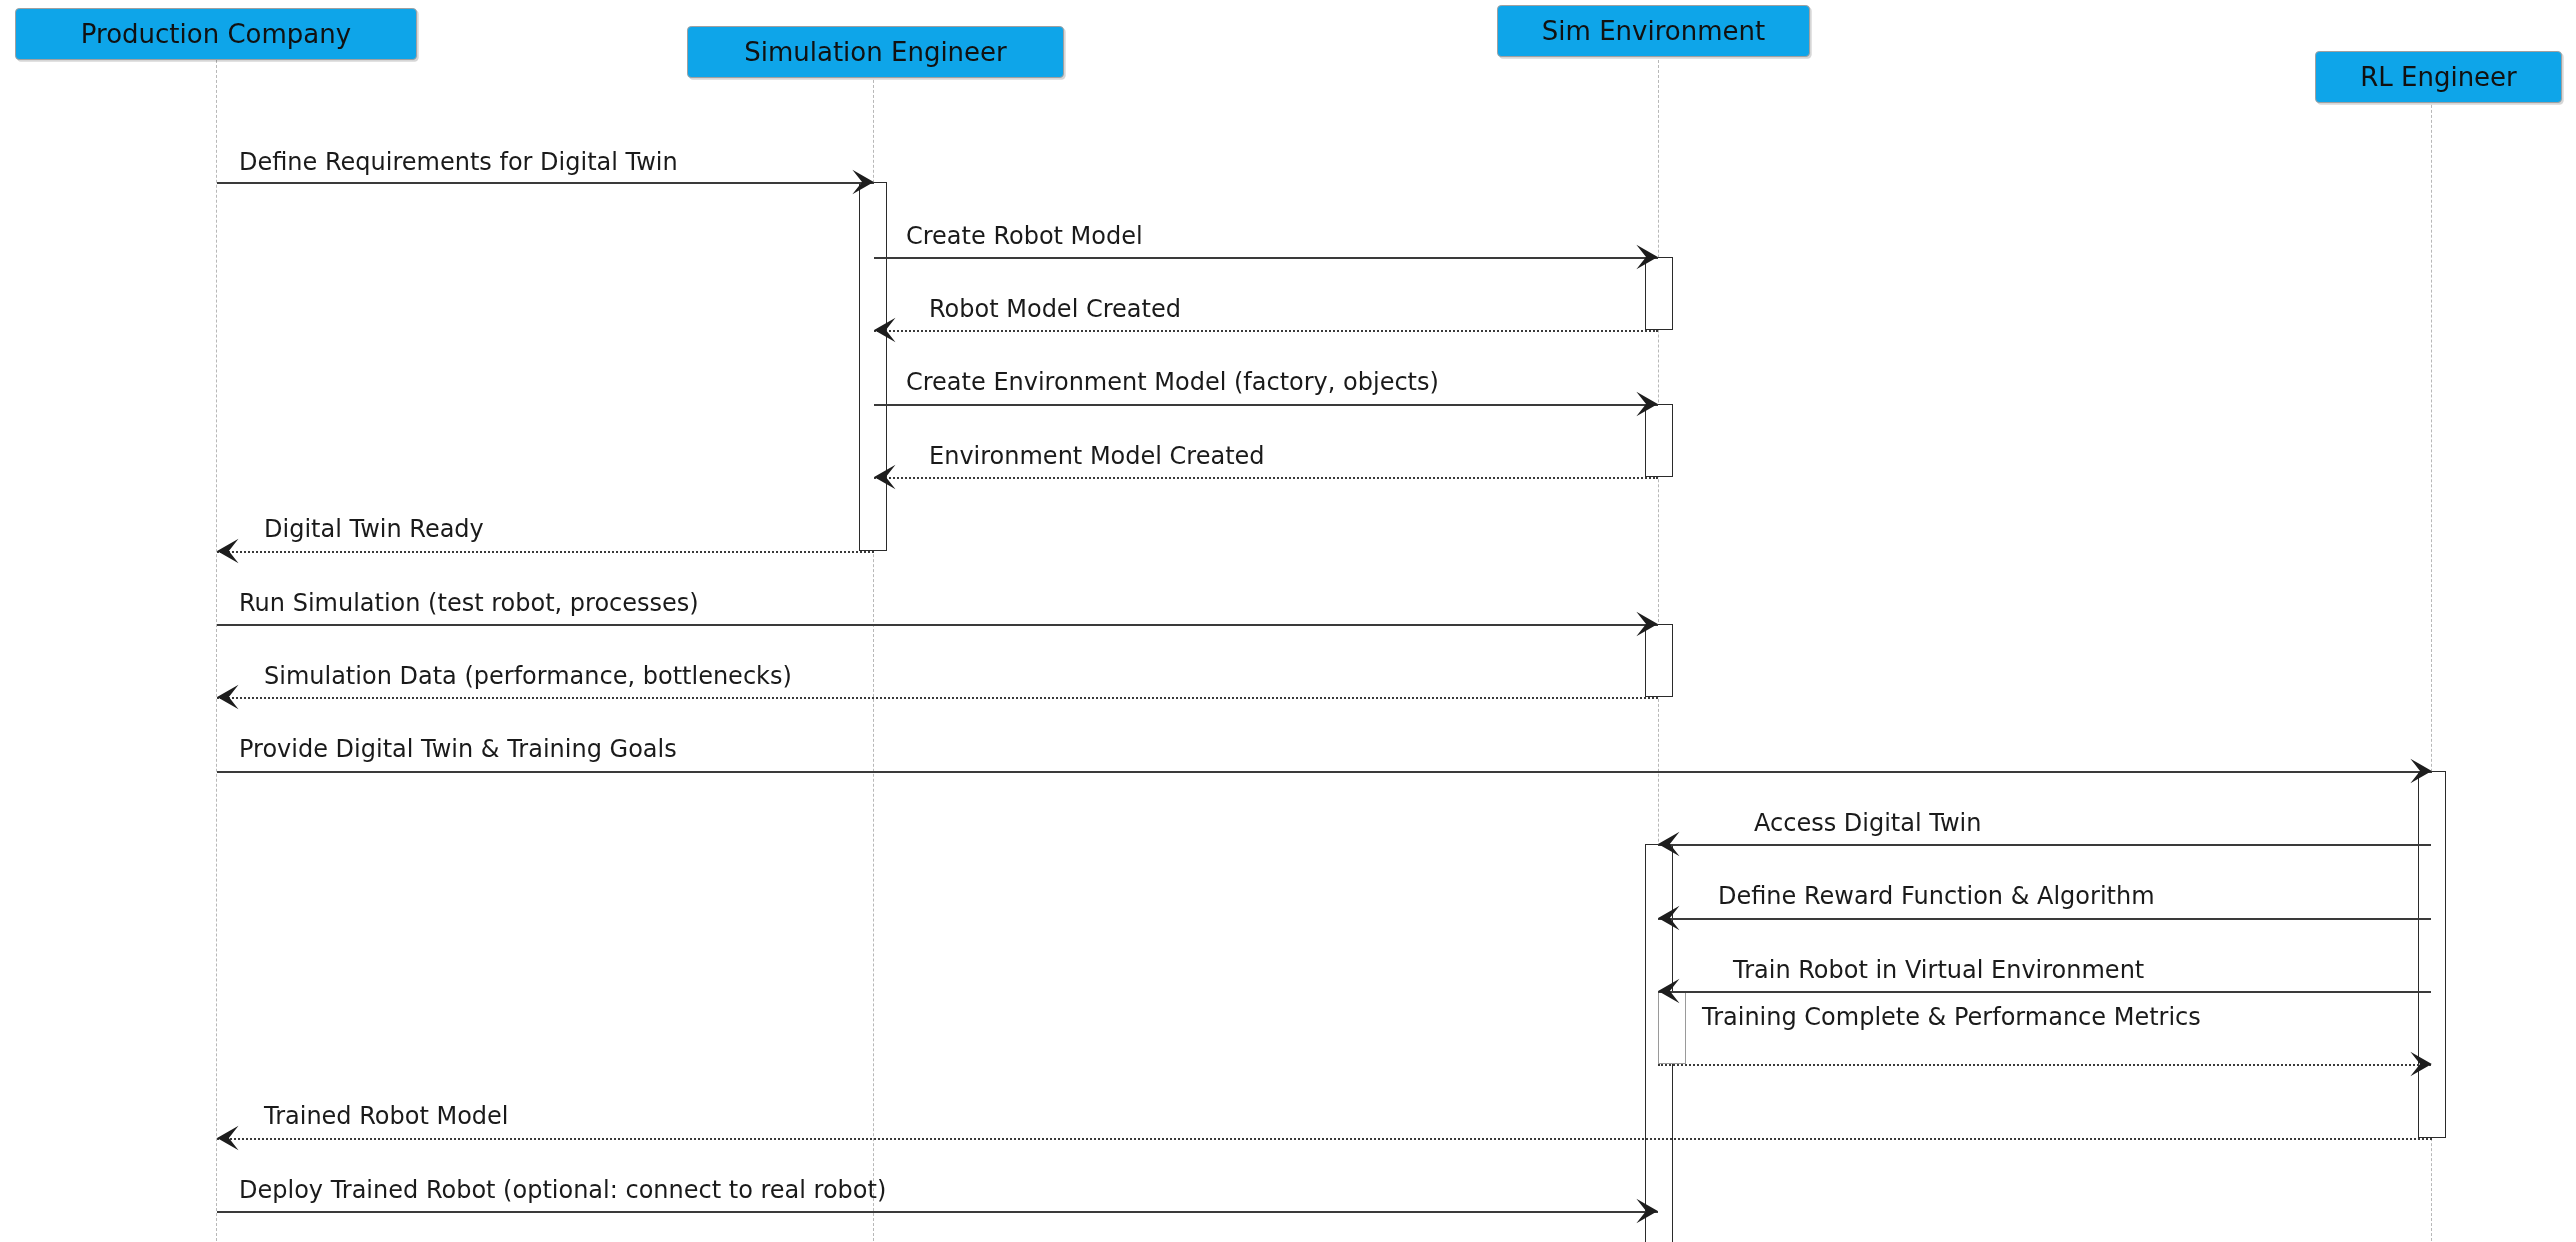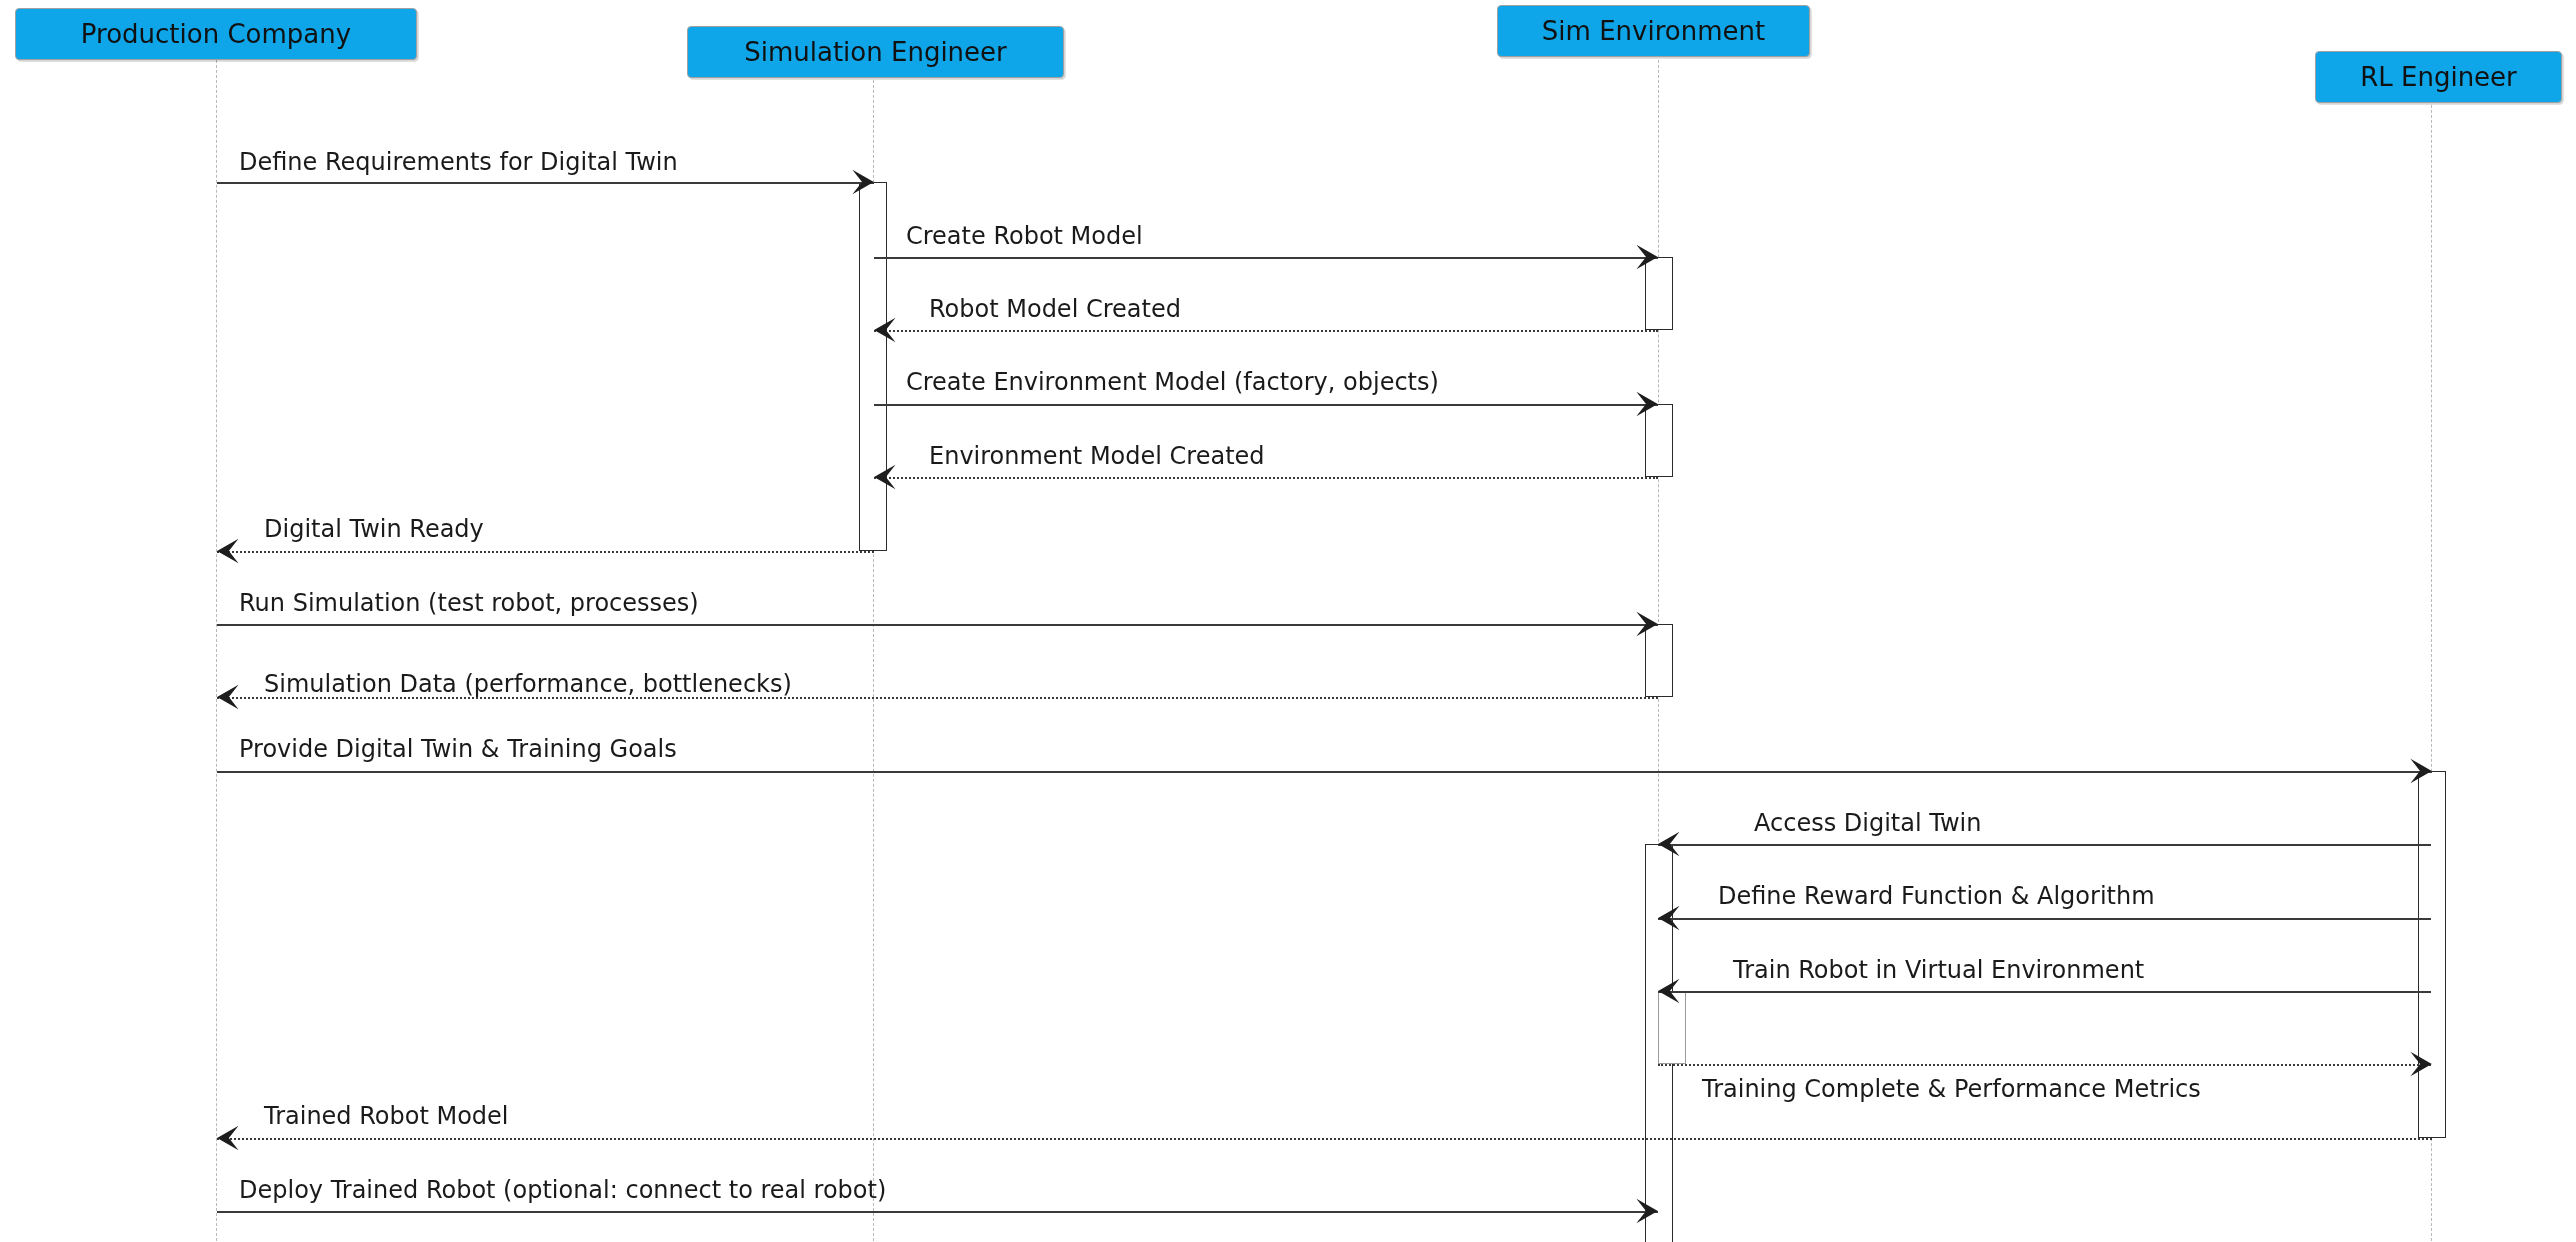--- a/index.html
+++ b/index.html
@@ -148,21 +148,21 @@
           <path d="M 0 0 L -26 -15 L -14.3 0 L -26 15 Z" fill="#1d1d1d"></path>
         </svg>
       </div>
       <div class="msg-label" style="left: 239px; top: 591px;">Run Simulation (test robot, processes)</div>
       <div class="msg-line dotted" style="left: 217px; top: 697px; width: 1441px;"></div>
       <div class="arrow" style="left: 217px; top: 697px; transform: translate(-1.7px, -14px);">
         <svg width="25" height="28" viewBox="-2 -17 30 34">
           <path d="M 0 0 L 26 -15 L 14.3 0 L 26 15 Z" fill="#1d1d1d"></path>
         </svg>
       </div>
-      <div class="msg-label" style="left: 264px; top: 664px; margin-top: 8px;">Simulation Data (performance, bottlenecks)</div>
+      <div class="msg-label" style="left: 264px; top: 664px;">Simulation Data (performance, bottlenecks)</div>
       <div class="msg-line" style="left: 217px; top: 771px; width: 2215px;"></div>
       <div class="arrow" style="left: 2432px; top: 771px; transform: translate(-23.4px, -14px);">
         <svg width="25" height="28" viewBox="-28 -17 30 34">
           <path d="M 0 0 L -26 -15 L -14.3 0 L -26 15 Z" fill="#1d1d1d"></path>
         </svg>
       </div>
       <div class="msg-label" style="left: 239px; top: 737px;">Provide Digital Twin &amp; Training Goals</div>
       <div class="msg-line" style="left: 1658px; top: 844px; width: 773px;"></div>
       <div class="arrow" style="left: 1658px; top: 844px; transform: translate(-1.7px, -14px);">
         <svg width="25" height="28" viewBox="-2 -17 30 34">
@@ -183,21 +183,21 @@
           <path d="M 0 0 L 26 -15 L 14.3 0 L 26 15 Z" fill="#1d1d1d"></path>
         </svg>
       </div>
       <div class="msg-label" style="left: 1733px; top: 958px;">Train Robot in Virtual Environment</div>
       <div class="msg-line dotted" style="left: 1658px; top: 1064px; width: 773px;"></div>
       <div class="arrow" style="left: 2432px; top: 1064px; transform: translate(-23.4px, -14px);">
         <svg width="25" height="28" viewBox="-28 -17 30 34">
           <path d="M 0 0 L -26 -15 L -14.3 0 L -26 15 Z" fill="#1d1d1d"></path>
         </svg>
       </div>
-      <div class="msg-label" style="left: 1702px; top: 1077px;">Training Complete &amp; Performance Metrics</div>
+      <div class="msg-label" style="left: 1702px; top: 1005px;">Training Complete &amp; Performance Metrics</div>
       <div class="msg-line dotted" style="left: 217px; top: 1138px; width: 2215px;"></div>
       <div class="arrow" style="left: 217px; top: 1138px; transform: translate(-1.7px, -14px);">
         <svg width="25" height="28" viewBox="-2 -17 30 34">
           <path d="M 0 0 L 26 -15 L 14.3 0 L 26 15 Z" fill="#1d1d1d"></path>
         </svg>
       </div>
       <div class="msg-label" style="left: 264px; top: 1104px;">Trained Robot Model</div>
       <div class="msg-line" style="left: 217px; top: 1211px; width: 1441px;"></div>
       <div class="arrow" style="left: 1658px; top: 1211px; transform: translate(-23.4px, -14px);">
         <svg width="25" height="28" viewBox="-28 -17 30 34">

